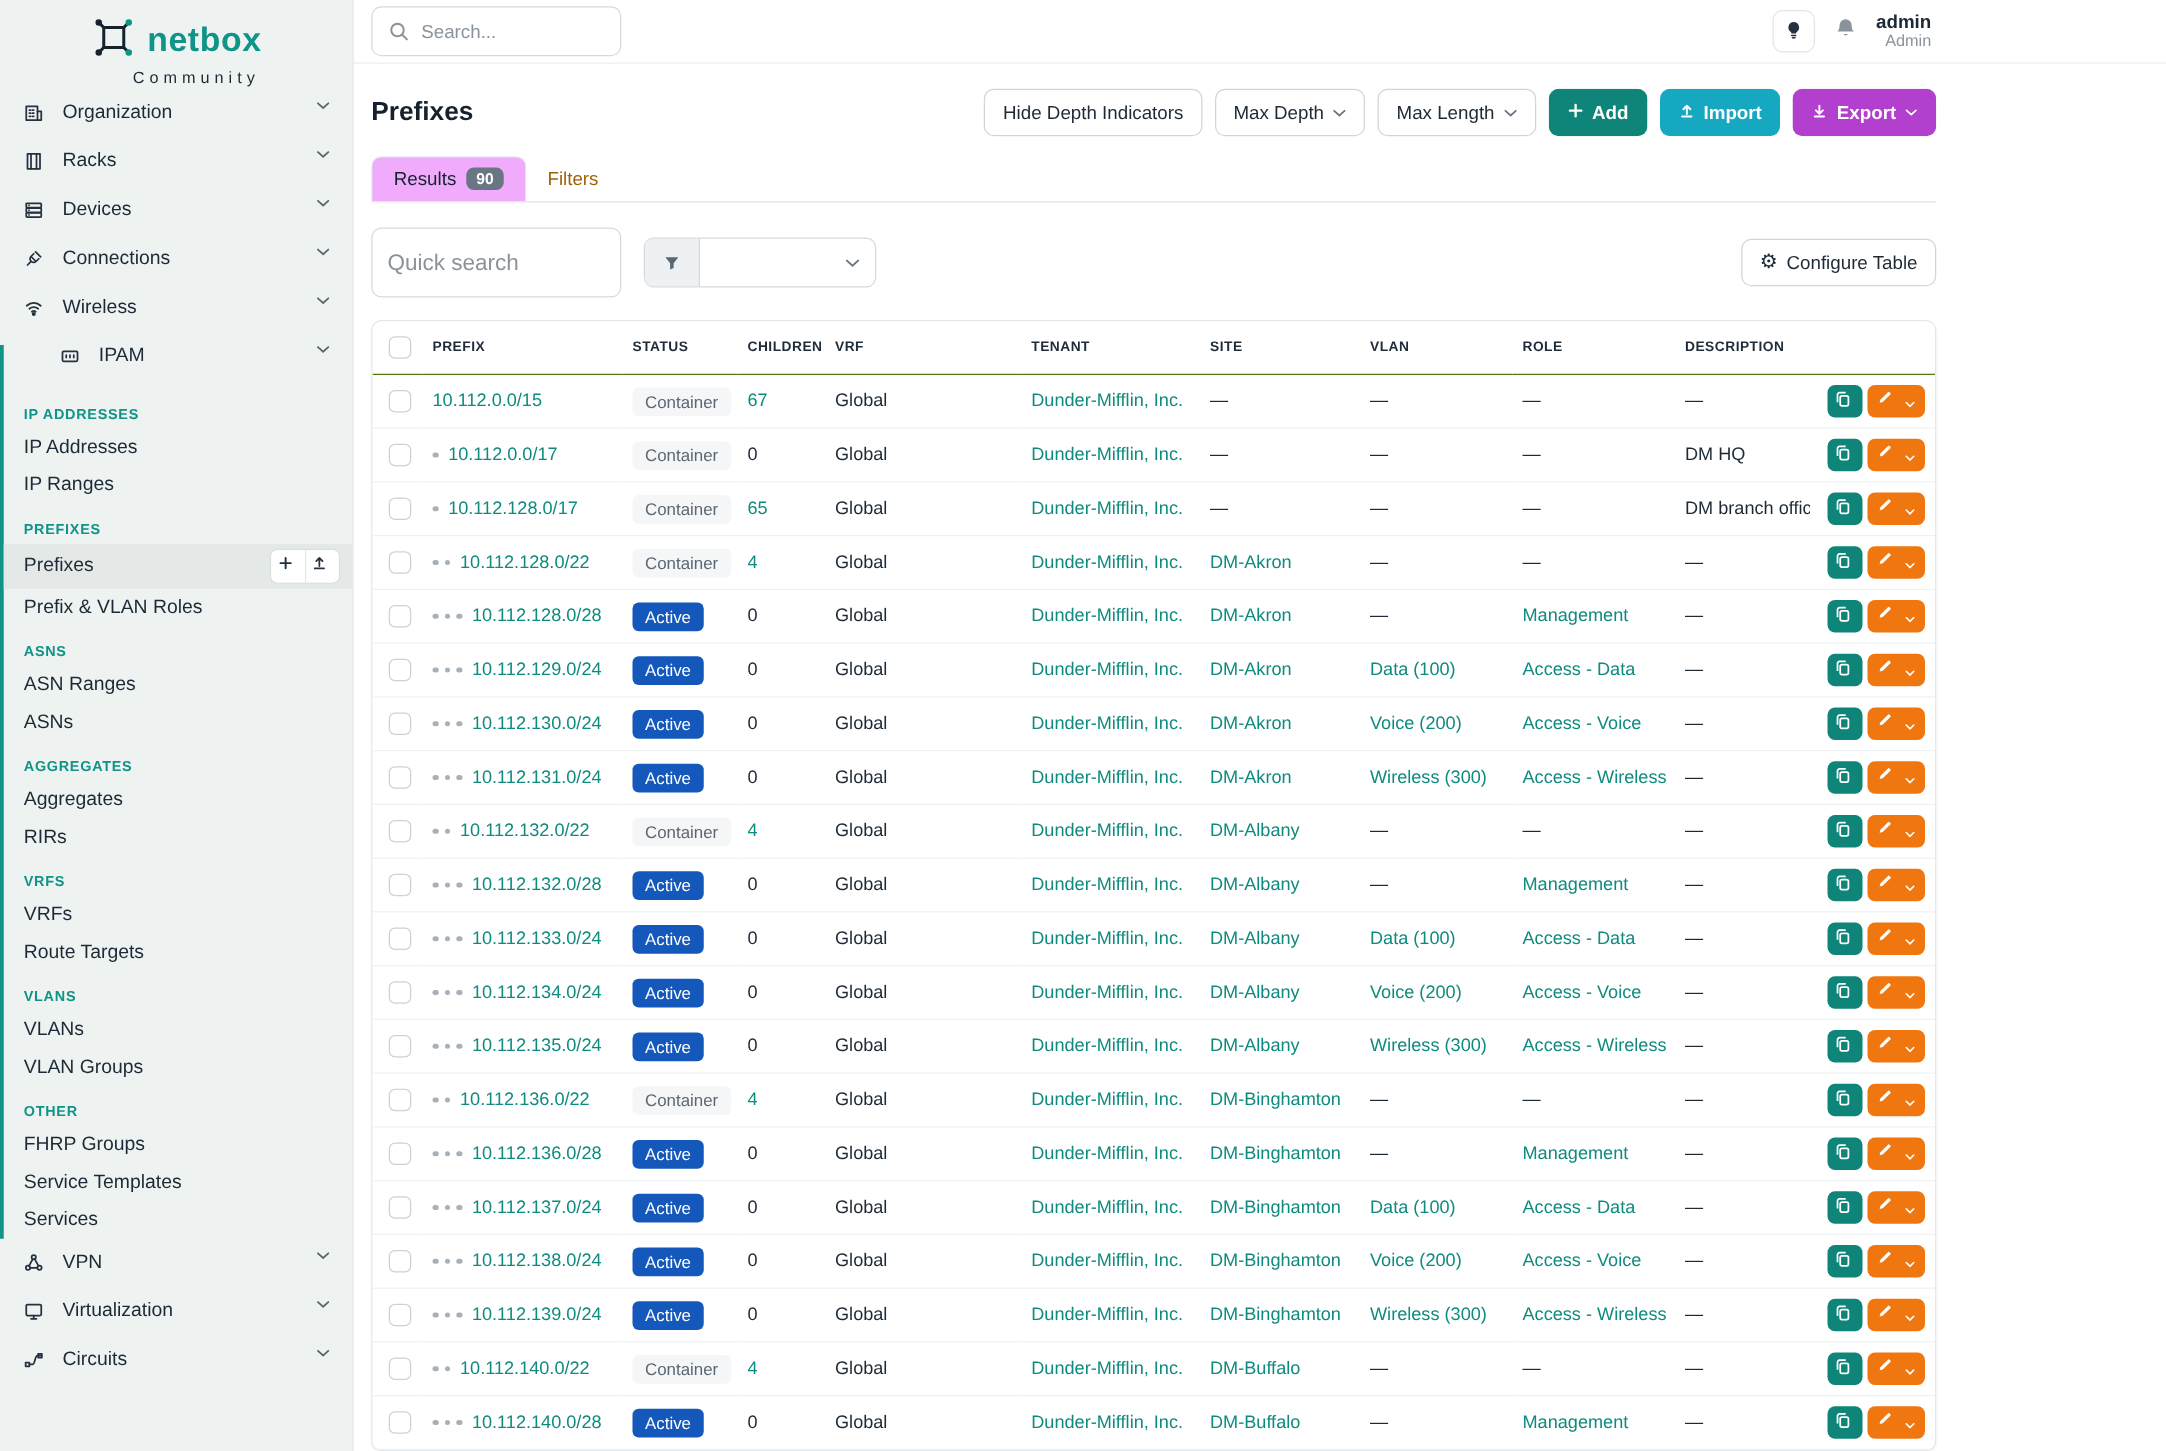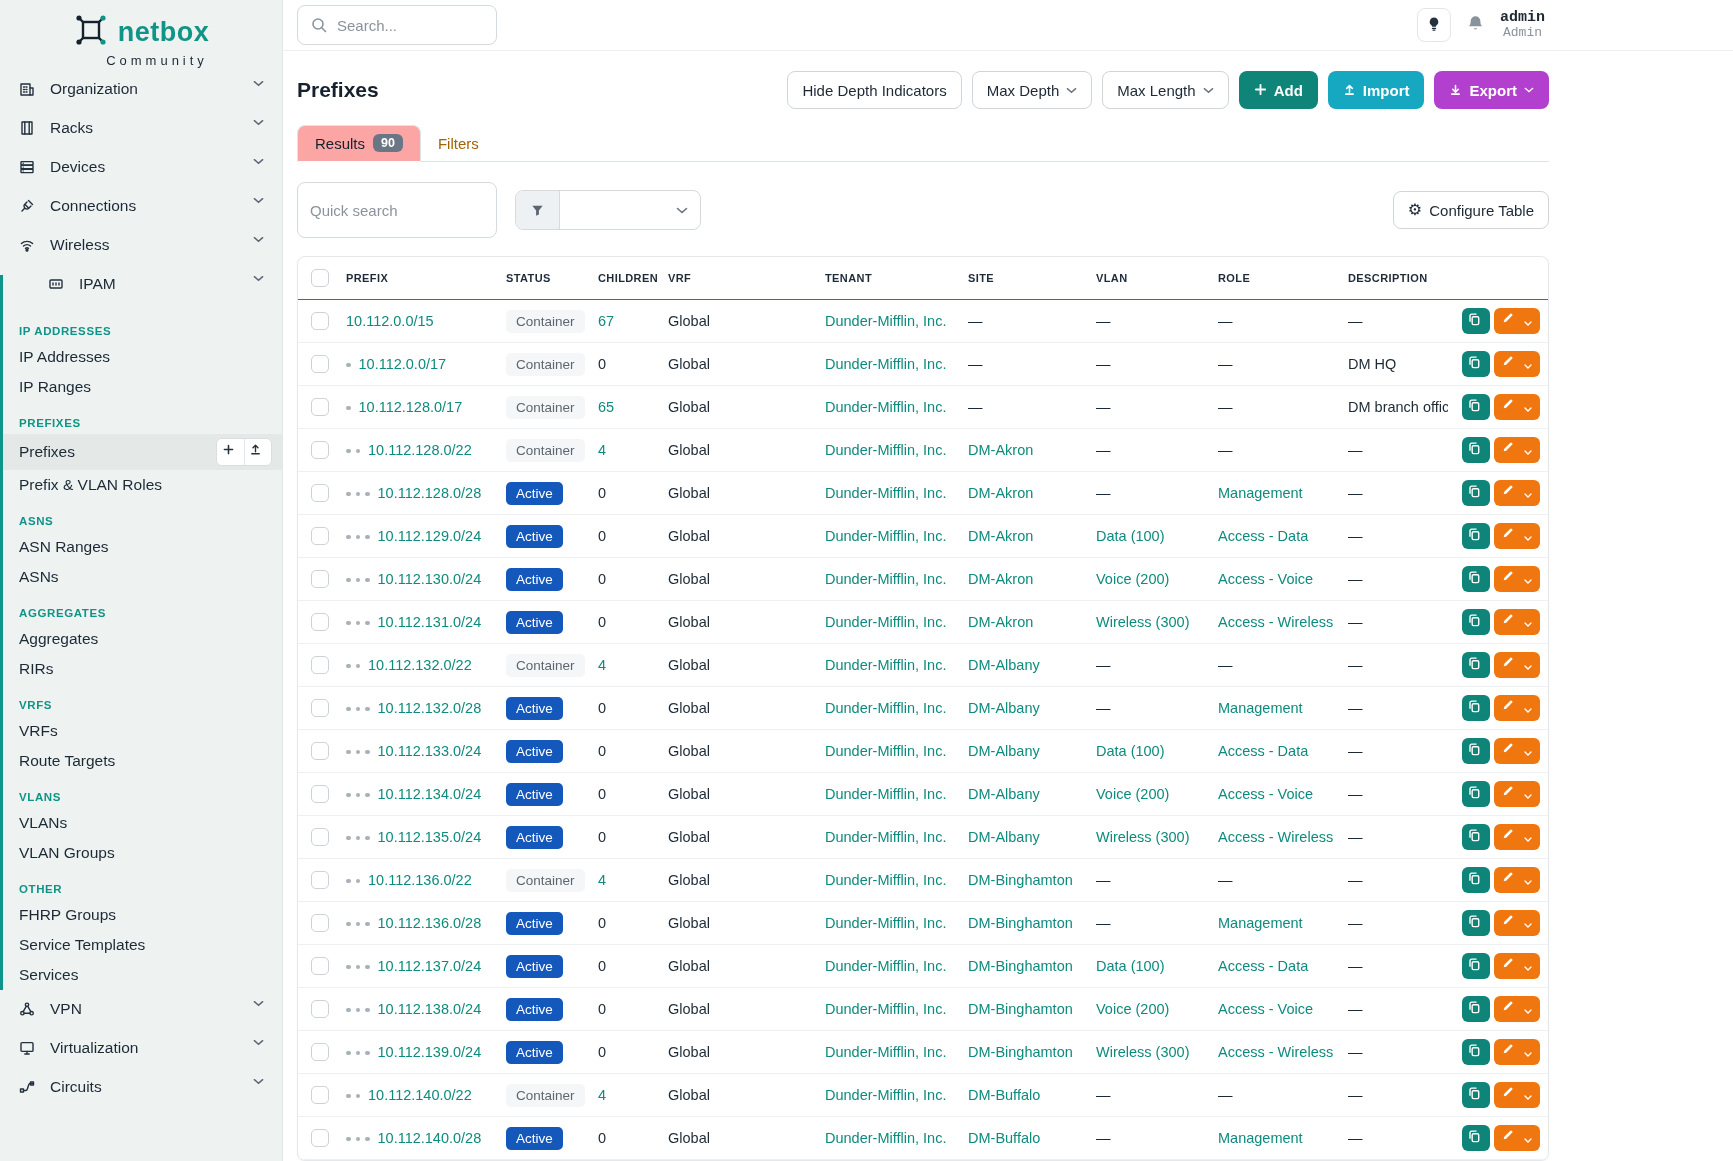--- a/index.html
+++ b/index.html
@@ -27,43 +27,43 @@
   .bottom-items { margin-top:10px; }
 
   
   .main { flex:1; background:#fff; display:flex; flex-direction:column; overflow:hidden; }
   .topbar { height:55px; border-bottom:1px solid #eceff1; display:flex; align-items:center; padding-left:14px; padding-right:188px; }
   .searchbox { width:200px; height:40px; border:1px solid #d5dade; border-radius:8px; display:flex; align-items:center; gap:9px; padding:0 12px; background:#fff; }
   .searchbox input { border:none; outline:none; width:100%; font-size:15px; color:#1d2a36; font-family:inherit; }
   .searchbox input::placeholder { color:#8a939c; }
   .topbar-right { margin-left:auto; display:flex; align-items:center; gap:15px; }
   .bulb-btn { width:34px; height:34px; border:1px solid #e2e6e9; border-radius:8px; background:#fff; display:flex; align-items:center; justify-content:center; cursor:pointer; }
-  .user { text-align:center; line-height:1.15;font-family:Liberation Mono, monospace; }
+  .user { text-align:right; line-height:1.15; }
   .user-name { font-size:15px; font-weight:700; color:#1d2a36; }
   .user-role { font-size:13px; color:#8a939c; }
 
   .content { width:1252px; margin-left:14px; }
   .page-head { margin-top:20px; display:flex; align-items:center; }
   .page-title { font-size:21px; font-weight:700; color:#16212e; }
   .page-actions { margin-left:auto; display:flex; gap:10px; align-items:center; }
   .btn { height:38px; display:inline-flex; align-items:center; gap:7px; border-radius:8px; padding:0 14px; font-size:15px; cursor:pointer; white-space:nowrap; border:1px solid transparent; font-family:inherit; }
   .btn-outline { background:#fff; border-color:#cfd5da; color:#1d2a36; }
   .btn-add { background:var(--add-green,#0e8578); color:#fff; font-weight:600; }
   .btn-import { background:var(--import-cyan,#16a7c1); color:#fff; font-weight:600; }
   .btn-export { background:var(--export-purple,#b33fcf); color:#fff; font-weight:600; }
   .chev-gray { color:#6c7681; display:flex; }
   .chev-white { color:#fff; display:flex; }
 
   .tabs { margin-top:16px; border-bottom:1px solid #dfe4e8; display:flex; }
   .tab { display:inline-flex; align-items:center; gap:8px; padding:8px 17px 9px 17px; font-size:15px; color:#a16207; cursor:pointer; margin-bottom:-1px; }
-  .tab.active { background:#fca5a5; border:1px solid #dfe4e8; border-bottom-color:#fff; border-radius:8px 8px 0 0; color:#16212e; }
+  .tab.active { background:#f0abfc; border:1px solid #dfe4e8; border-bottom-color:#fff; border-radius:8px 8px 0 0; color:#16212e; }
   .tab-badge { background:#6b7684; color:#fff; font-size:12.5px; padding:2px 8px; border-radius:6px; font-weight:600; }
 
   .toolbar { margin-top:20px; display:flex; align-items:center; }
-  .qsearch { width:200px; height:56px; border:1px solid #d5dade; border-radius:8px; padding:0 12px; font-size:15px; color:#1d2a36; outline:none; font-family:inherit; }
+  .qsearch { width:200px; height:56px; border:1px solid #d5dade; border-radius:8px; padding:0 12px; font-size:18px; color:#1d2a36; outline:none; font-family:inherit; }
   .qsearch::placeholder { color:#8a939c; }
   .filter-group { display:flex; height:40px; border:1px solid #d5dade; border-radius:8px; overflow:hidden; margin-left:18px; background:#fff; }
   .filter-addon { width:44px; background:#eef1f3; border-right:1px solid #d5dade; display:flex; align-items:center; justify-content:center; }
   .filter-select { width:140px; display:flex; align-items:center; justify-content:flex-end; padding:0 12px; cursor:pointer; color:#6c7681; }
   .toolbar-right { margin-left:auto; }
   .gear { font-size:16px; line-height:1; }
 
   
   .card { margin-top:18px; border:1px solid #e4e8eb; border-radius:8px; overflow:hidden; background:#fff; box-shadow:0 1px 2px rgba(20,30,40,.04); }
   table { width:100%; border-collapse:collapse; table-layout:fixed; }

